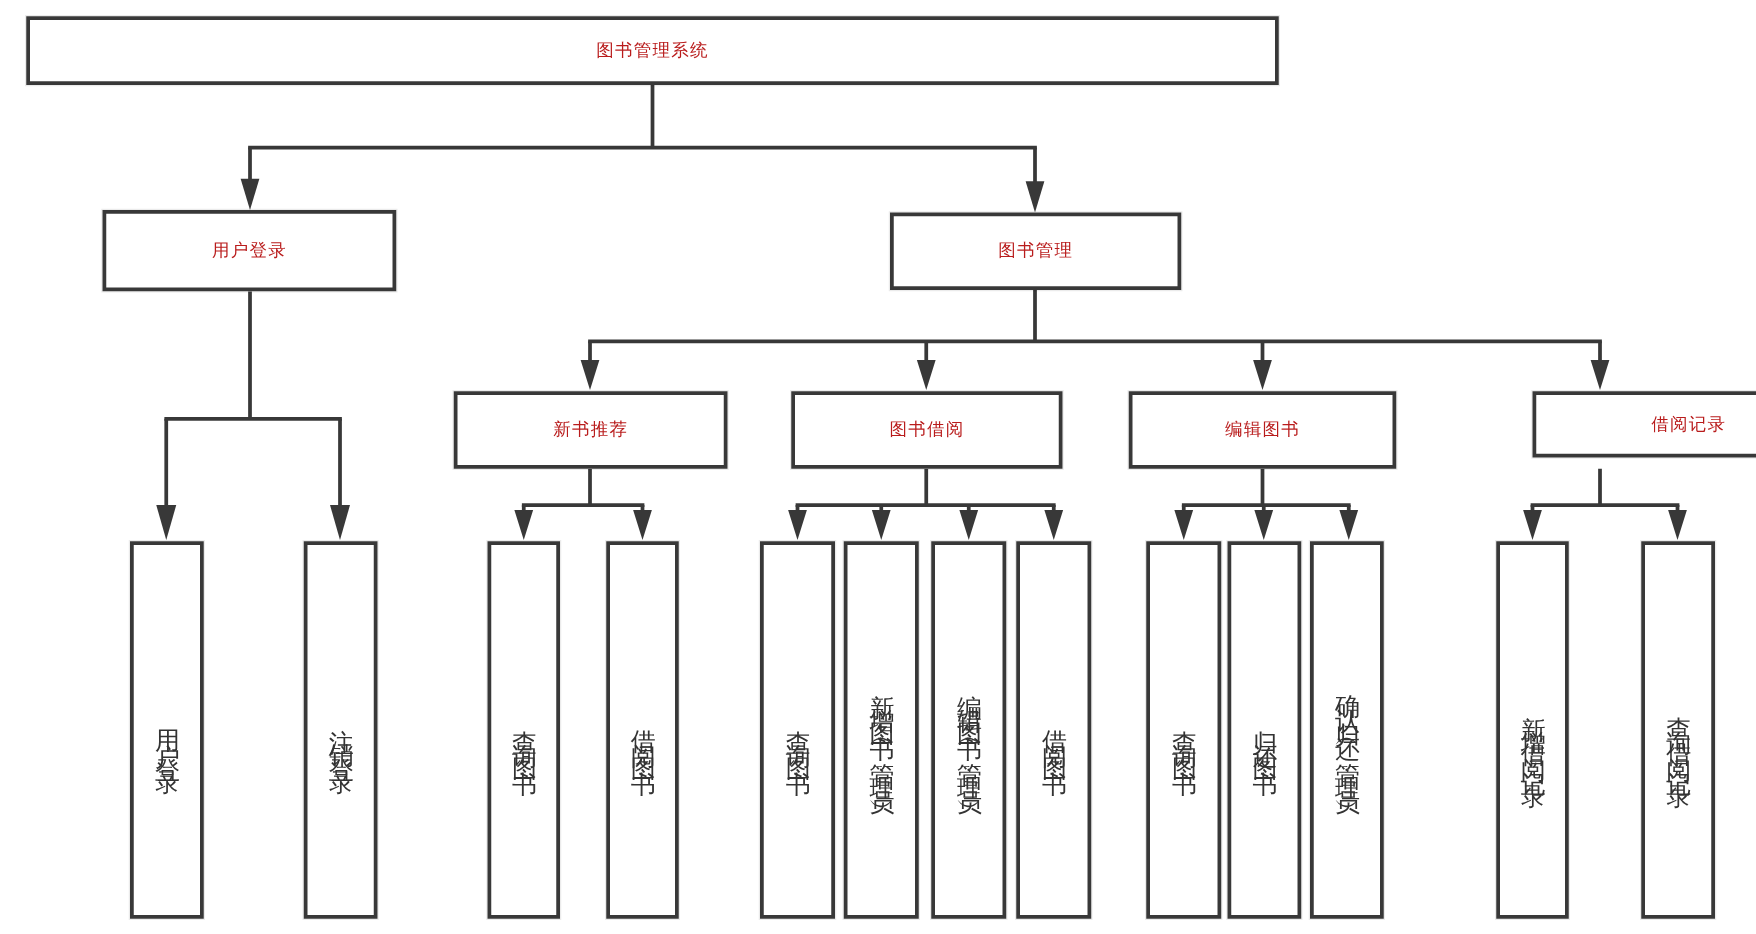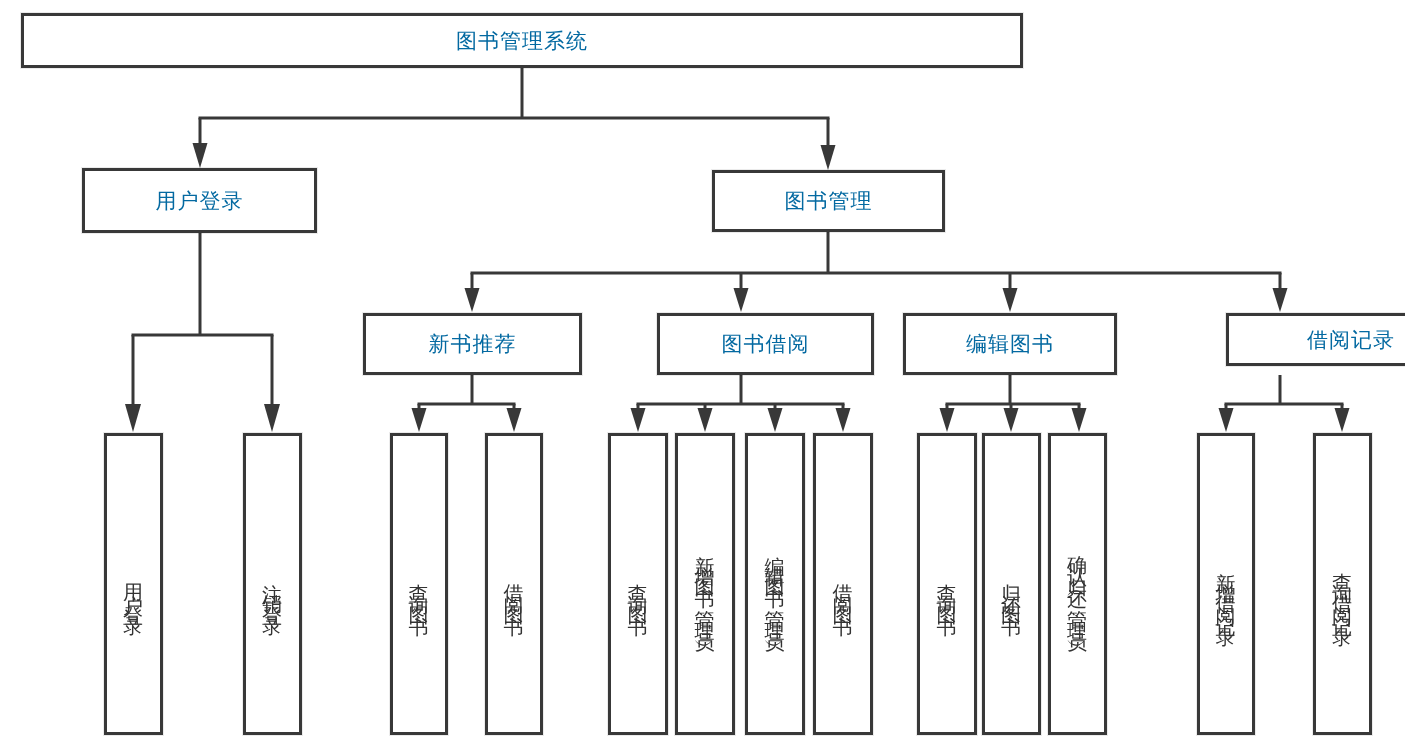--- a/index.html
+++ b/index.html
@@ -10,21 +10,21 @@
     font-family:"Liberation Sans","DejaVu Sans",sans-serif;
     overflow:hidden;
   }
   .wires{position:absolute;left:0;top:0;z-index:1;pointer-events:none;}
   .hbox{
     position:absolute;z-index:2;
     box-sizing:border-box;
     border:3px solid #383838;
     background:#ffffff;
     display:flex;align-items:center;justify-content:center;
-    font-size:21px;color:#0369a1;letter-spacing:1px;
+    font-size:14px;color:#b91c1c;letter-spacing:1px;
     box-shadow:0 0 0 1px rgba(0,0,0,0.08);
   }
   .vbox{
     position:absolute;z-index:2;
     top:433px;height:302px;
     box-sizing:border-box;
     border:3px solid #383838;
     background:#ffffff;
     display:flex;align-items:center;justify-content:center;
     box-shadow:0 0 0 1px rgba(0,0,0,0.08);
@@ -133,21 +133,21 @@
   <div class="hbox" style="left:82px;top:168px;width:235px;height:65px;">
     <span>用户登录</span>
   </div>
   <div class="hbox" style="left:363px;top:313px;width:219px;height:62px;">
     <span>新书推荐</span>
   </div>
 
   <div class="hbox" style="left:712px;top:170px;width:233px;height:62px;">
     <span>图书管理</span>
   </div>
-  <div class="hbox" style="left:633px;top:313px;width:217px;height:62px;margin-left:24px;">
+  <div class="hbox" style="left:633px;top:313px;width:217px;height:62px;">
     <span>图书借阅</span>
   </div>
   <div class="hbox" style="left:903px;top:313px;width:214px;height:62px;">
     <span>编辑图书</span>
   </div>
   <div class="hbox" style="left:1226px;top:313px;width:214px;height:53px;padding-left:36px;">
     <span>借阅记录</span>
   </div>
 
   <div class="vbox" style="left:104px;width:59px;">

